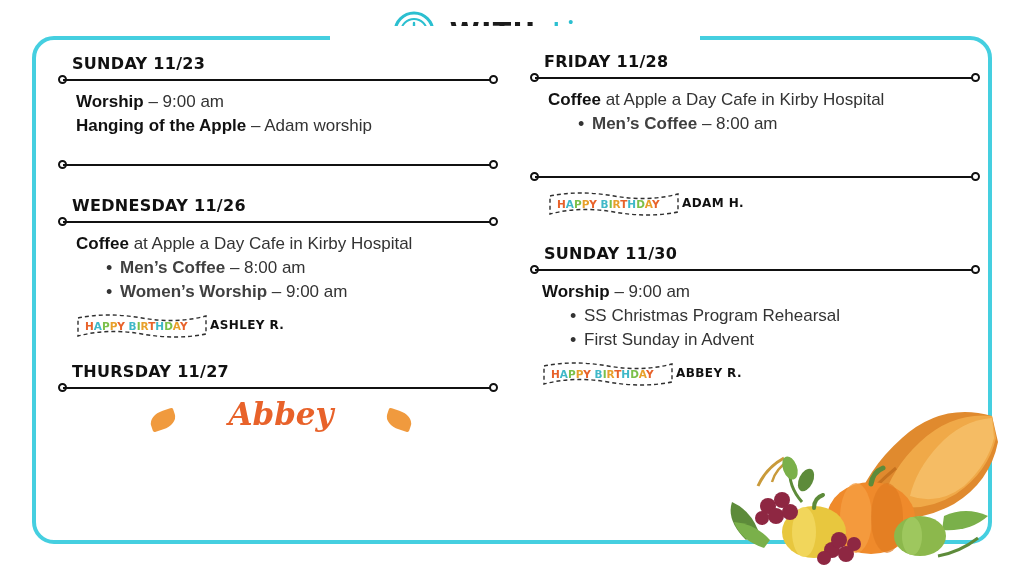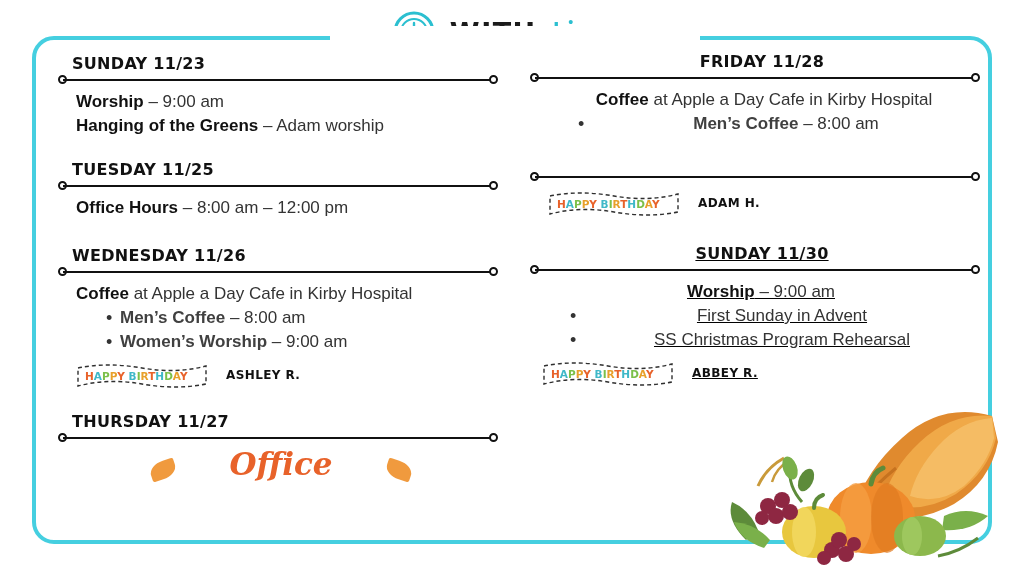--- a/index.html
+++ b/index.html
@@ -74,21 +74,21 @@
     z-index: 2;
   }
 
   
   .col {
     position: absolute;
     z-index: 3;
     box-sizing: border-box;
   }
   .col-left { left: 58px; top: 54px; width: 440px; }
-  .col-right { left: 530px; top: 52px; width: 450px; text-align: center; }
+  .col-right { left: 530px; top: 52px; width: 450px; }
 
   .block { margin-bottom: 6px; }
 
   .day-title {
     font-family: "DejaVu Sans", sans-serif;
     font-weight: bold;
     font-size: 16px;
     letter-spacing: 0.3px;
     color: #111111;
     text-transform: uppercase;
@@ -154,21 +154,21 @@
     top: -1px;
     font-size: 18px;
     color: #333;
   }
   ul.sublist li b { color: #404040; font-weight: bold; }
 
   
   .bday-row {
     display: flex;
     align-items: center;
-    gap: 16px;
+    gap: 0;
     padding-left: 16px;
     margin-top: 6px;
   }
   .bday-banner {
     position: relative;
     width: 136px;
     height: 30px;
     flex: 0 0 auto;
   }
   .bday-banner svg { display: block; }
@@ -257,33 +257,29 @@
     <div class="day-title">Sunday 11/23</div>
     <div class="rule">
       <span class="dot left"></span>
       <span class="line"></span>
       <span class="dot right"></span>
     </div>
     <div class="entry">
       <b>Worship</b><span> – 9:00 am</span>
     </div>
     <div class="entry">
-      <b>Hanging of the Greens</b><span> – Adam worship</span>
+      <b>Hanging of the Apple</b><span> – Adam worship</span>
     </div>
   </div>
 
   <div class="block" style="margin-top:22px;">
-    <div class="day-title">Tuesday 11/25</div>
-    <div class="rule">
-      <span class="dot left"></span>
-      <span class="line"></span>
-      <span class="dot right"></span>
-    </div>
-    <div class="entry">
-      <b>Office Hours</b><span> – 8:00 am – 12:00 pm</span>
+    <div class="rule">
+      <span class="dot left"></span>
+      <span class="line"></span>
+      <span class="dot right"></span>
     </div>
   </div>
 
   <div class="block" style="margin-top:26px;">
     <div class="day-title">Wednesday 11/26</div>
     <div class="rule">
       <span class="dot left"></span>
       <span class="line"></span>
       <span class="dot right"></span>
     </div>
@@ -314,21 +310,21 @@
   <div class="block" style="margin-top:22px;">
     <div class="day-title">Thursday 11/27</div>
     <div class="rule">
       <span class="dot left"></span>
       <span class="line"></span>
       <span class="dot right"></span>
     </div>
     <div class="thanks">
       <span class="leaf l"></span>
       <span class="leaf r"></span>
-      <div class="thanks-happy">Office</div>
+      <div class="thanks-happy">Abbey</div>
     </div>
   </div>
 
 </div>
 
 <div class="col col-right">
 
   <div class="block">
     <div class="day-title">Friday 11/28</div>
     <div class="rule">
@@ -358,36 +354,36 @@
           <path d="M4 8 Q34 2 68 8 Q102 14 132 6 L132 24 Q102 30 68 24 Q34 18 4 26 Z" fill="#ffffff" stroke="#2f2f2f" stroke-width="1.4" stroke-dasharray="4 3"></path>
           <text x="11" y="20" font-family="DejaVu Sans, sans-serif" font-size="10.5" font-weight="bold">
             <tspan fill="#e8622a">H</tspan><tspan fill="#3fb8c8">A</tspan><tspan fill="#7cc04a">P</tspan><tspan fill="#e8a02a">P</tspan><tspan fill="#e8622a">Y</tspan><tspan fill="#ffffff"> </tspan><tspan fill="#3fb8c8">B</tspan><tspan fill="#7cc04a">I</tspan><tspan fill="#e8a02a">R</tspan><tspan fill="#e8622a">T</tspan><tspan fill="#3fb8c8">H</tspan><tspan fill="#7cc04a">D</tspan><tspan fill="#e8a02a">A</tspan><tspan fill="#e8622a">Y</tspan>
           </text>
         </svg>
       </span>
       <span class="bday-name">Adam H.</span>
     </div>
   </div>
 
-  <div class="block" style="margin-top:26px;text-decoration:underline;">
+  <div class="block" style="margin-top:26px;">
     <div class="day-title">Sunday 11/30</div>
     <div class="rule">
       <span class="dot left"></span>
       <span class="line"></span>
       <span class="dot right"></span>
     </div>
     <div class="entry" style="padding-left:12px;">
       <b>Worship</b><span> – 9:00 am</span>
     </div>
     <ul class="sublist" style="padding-left:40px;">
       <li>
-        <span>First Sunday in Advent</span>
+        <span>SS Christmas Program Rehearsal</span>
       </li>
       <li>
-        <span>SS Christmas Program Rehearsal</span>
+        <span>First Sunday in Advent</span>
       </li>
     </ul>
     <div class="bday-row" style="padding-left:10px;">
       <span class="bday-banner">
         <svg viewBox="0 0 136 30" width="136" height="30">
           <path d="M4 8 Q34 2 68 8 Q102 14 132 6 L132 24 Q102 30 68 24 Q34 18 4 26 Z" fill="#ffffff" stroke="#2f2f2f" stroke-width="1.4" stroke-dasharray="4 3"></path>
           <text x="11" y="20" font-family="DejaVu Sans, sans-serif" font-size="10.5" font-weight="bold">
             <tspan fill="#e8622a">H</tspan><tspan fill="#3fb8c8">A</tspan><tspan fill="#7cc04a">P</tspan><tspan fill="#e8a02a">P</tspan><tspan fill="#e8622a">Y</tspan><tspan fill="#ffffff"> </tspan><tspan fill="#3fb8c8">B</tspan><tspan fill="#7cc04a">I</tspan><tspan fill="#e8a02a">R</tspan><tspan fill="#e8622a">T</tspan><tspan fill="#3fb8c8">H</tspan><tspan fill="#7cc04a">D</tspan><tspan fill="#e8a02a">A</tspan><tspan fill="#e8622a">Y</tspan>
           </text>
         </svg>

